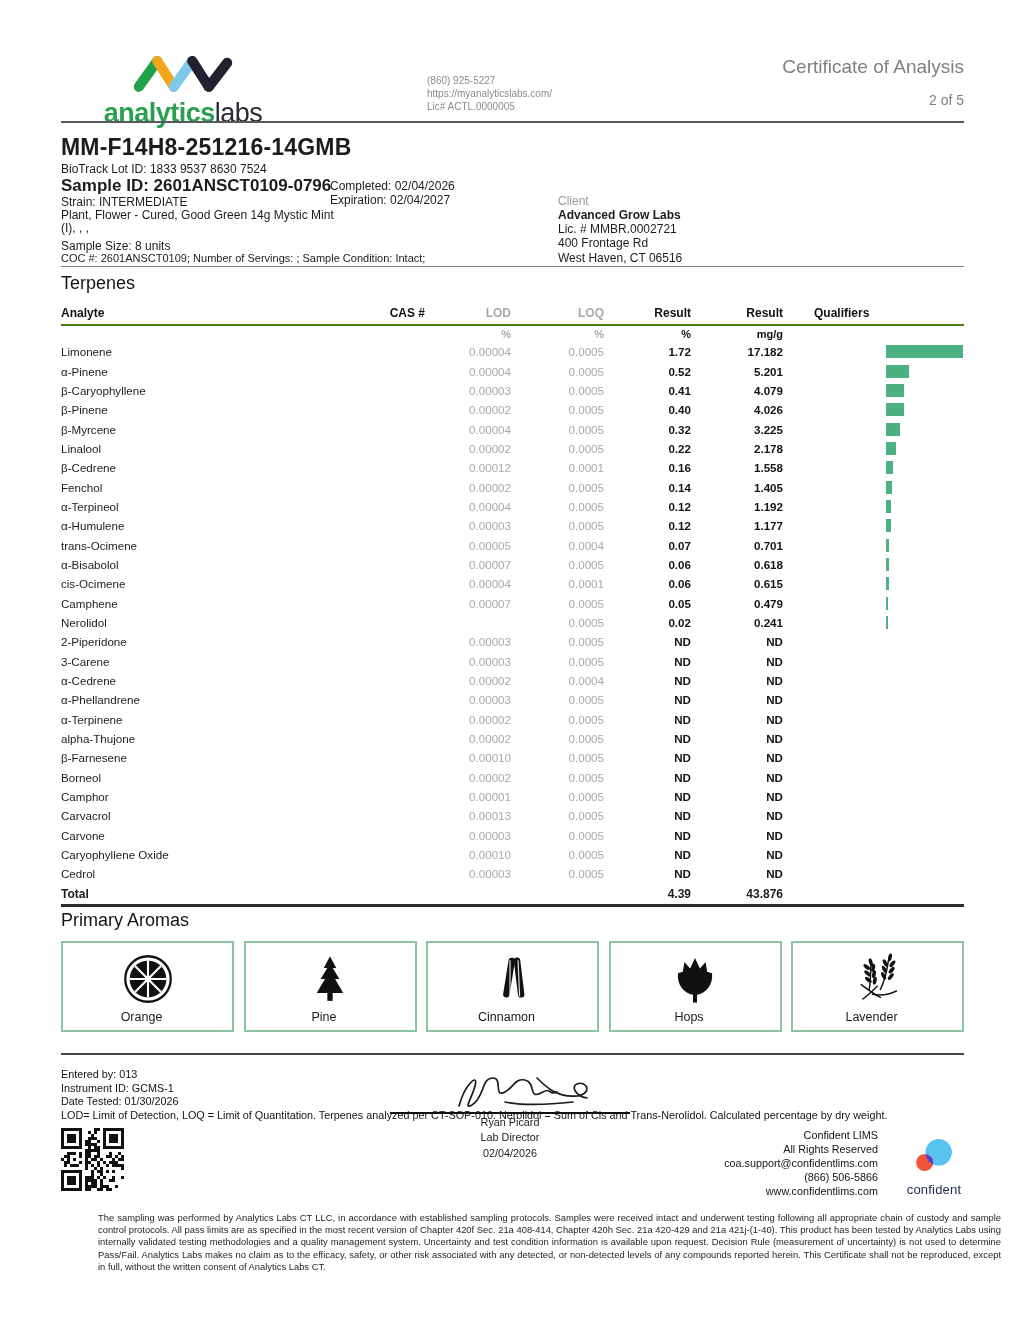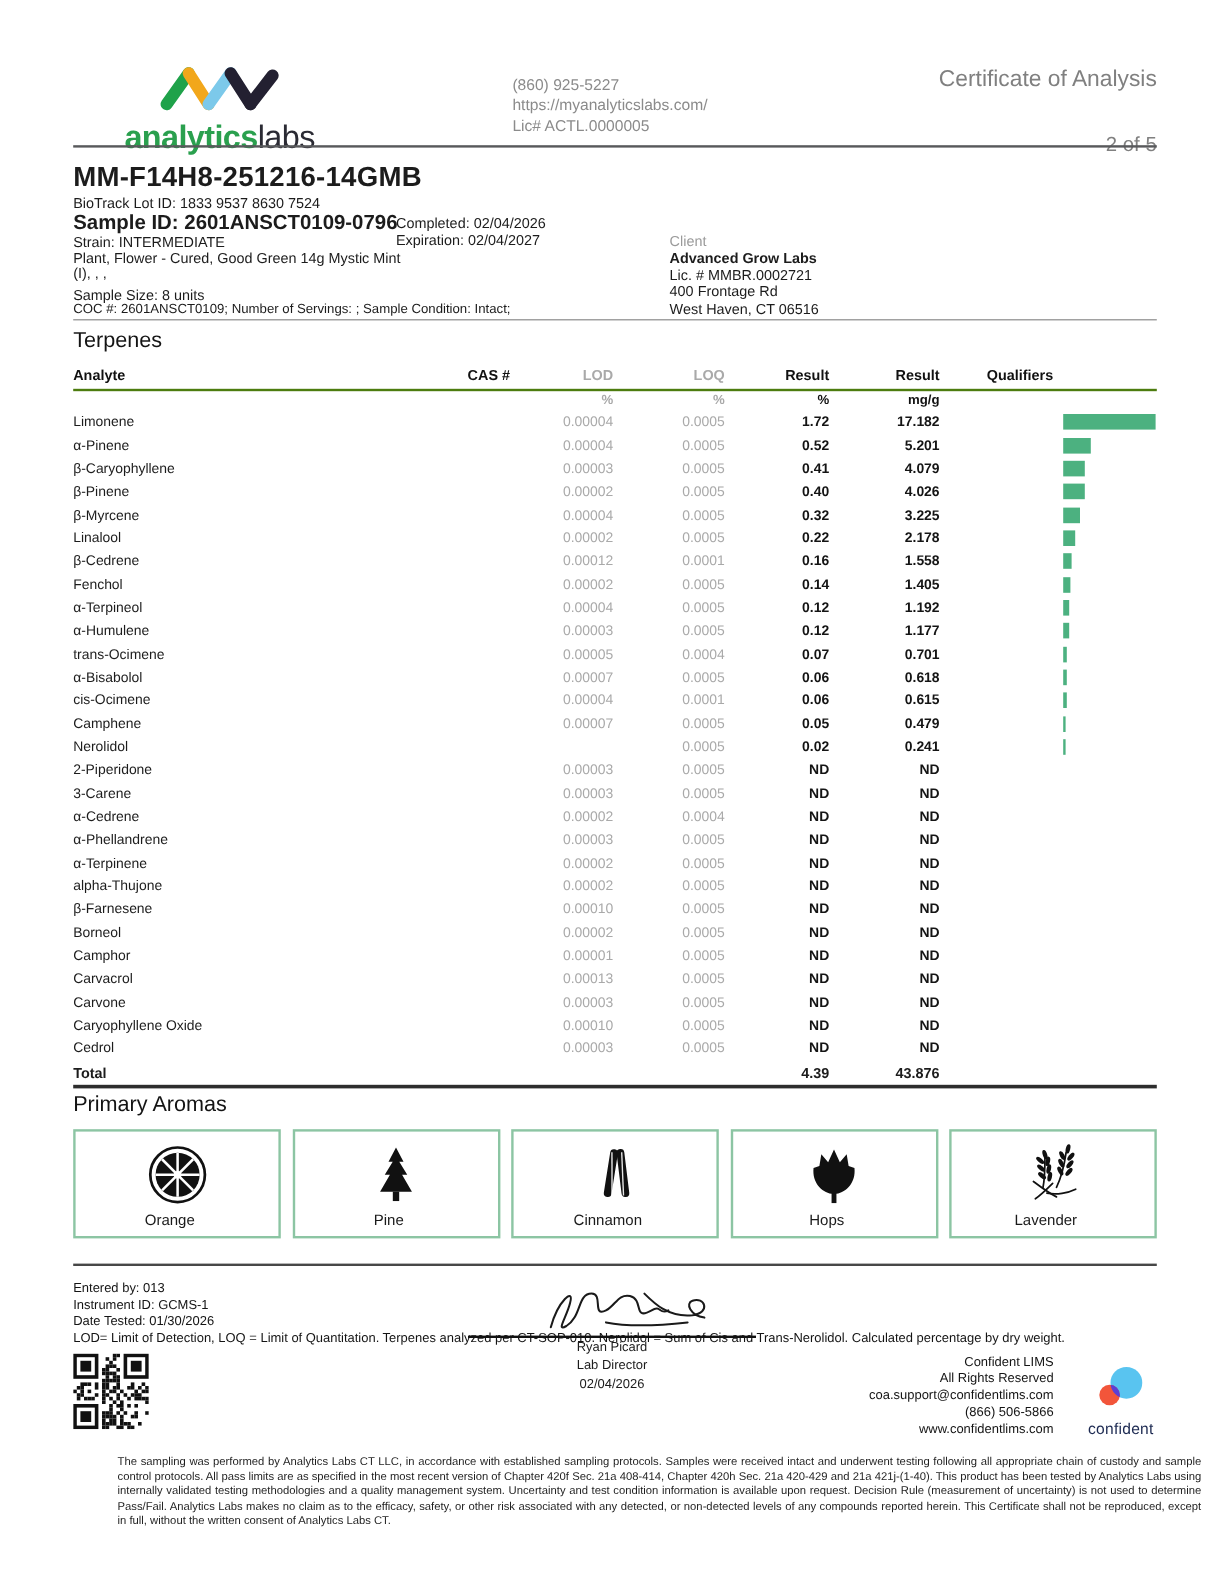--- a/index.html
+++ b/index.html
@@ -6,23 +6,23 @@
   body{width:1024px;height:1325px;position:relative;font-family:"Liberation Sans",sans-serif;color:#1c1c1c;overflow:hidden;}
 
   
   #header{position:absolute;left:61px;top:50px;width:903px;height:72px;}
   #logo{position:absolute;left:32px;top:0;width:180px;text-align:center;}
   #logo .wordmark{font-size:27px;letter-spacing:-0.5px;margin-top:-2px;}
   #logo .wm-a{color:#2aa04e;font-weight:bold;}
   #logo .wm-b{color:#2b2b34;font-weight:normal;}
   #labinfo1{position:absolute;left:194px;top:16px;font-size:11.5px;line-height:1.32;color:#8b8b8b;}
   #labinfo1 .b1{font-weight:bold;color:#5a5a5a;}
-  #labinfo2{position:absolute;left:366px;top:12px;font-size:13px;line-height:1.32;color:#8b8b8b;}
+  #labinfo2{position:absolute;left:366px;top:24px;font-size:10px;line-height:1.32;color:#8b8b8b;}
   #doc-title{position:absolute;right:0;top:6px;font-size:19px;color:#808080;text-align:right;}
-  #page-num{position:absolute;right:0;top:61px;font-size:17px;color:#808080;text-align:right;}
+  #page-num{position:absolute;right:0;top:42px;font-size:14px;color:#808080;text-align:right;}
   #hline1{position:absolute;left:61px;width:903px;top:121px;border-top:2px solid #58595b;}
 
   
   #sample{position:absolute;left:61px;top:134px;width:903px;height:134px;font-size:12px;}
   #batch-title{font-size:23px;font-weight:bold;letter-spacing:0.2px;margin:0;}
   #biotrack{position:absolute;left:0;top:28px;}
   #sample-id{position:absolute;left:0;top:42px;font-size:17px;font-weight:bold;}
   #strain{position:absolute;left:0;top:61px;}
   #product1{position:absolute;left:0;top:74px;}
   #product2{position:absolute;left:0;top:87px;}
@@ -41,21 +41,21 @@
   .thead{display:flex;font-size:12px;font-weight:bold;padding-bottom:4px;border-bottom:2px solid #4d7c0f;}
   .tunits{display:flex;font-size:11px;padding:2px 0 2px 0;font-weight:bold;}
   .trow{display:flex;height:19.35px;align-items:center;font-size:11.6px;}
   .c{flex:0 0 auto;}
   .c.analyte{width:300px;text-align:left;}
   .c.cas{width:64px;text-align:right;}
   .c.lod{width:86px;text-align:right;}
   .c.loq{width:93px;text-align:right;}
   .c.pct{width:87px;text-align:right;}
   .c.mgg{width:92px;text-align:right;}
-  .c.qual{width:103px;text-align:center;padding-left:31px;box-sizing:border-box;}
+  .c.qual{width:103px;text-align:left;padding-left:31px;box-sizing:border-box;}
   .c.barc{flex:1 1 auto;display:flex;align-items:center;}
   .gray{color:#a9a9a9;}
   .dk{color:#111;}
   .val{font-weight:bold;color:#141414;}
   .bar{height:13px;}
   #totalRow{font-weight:bold;border-bottom:3px solid #2d2d2d;height:20px;}
   #totalRow .c{font-size:12px;}
 
   
   #aroma-title{position:absolute;left:61px;top:910px;font-size:18px;color:#141414;}

